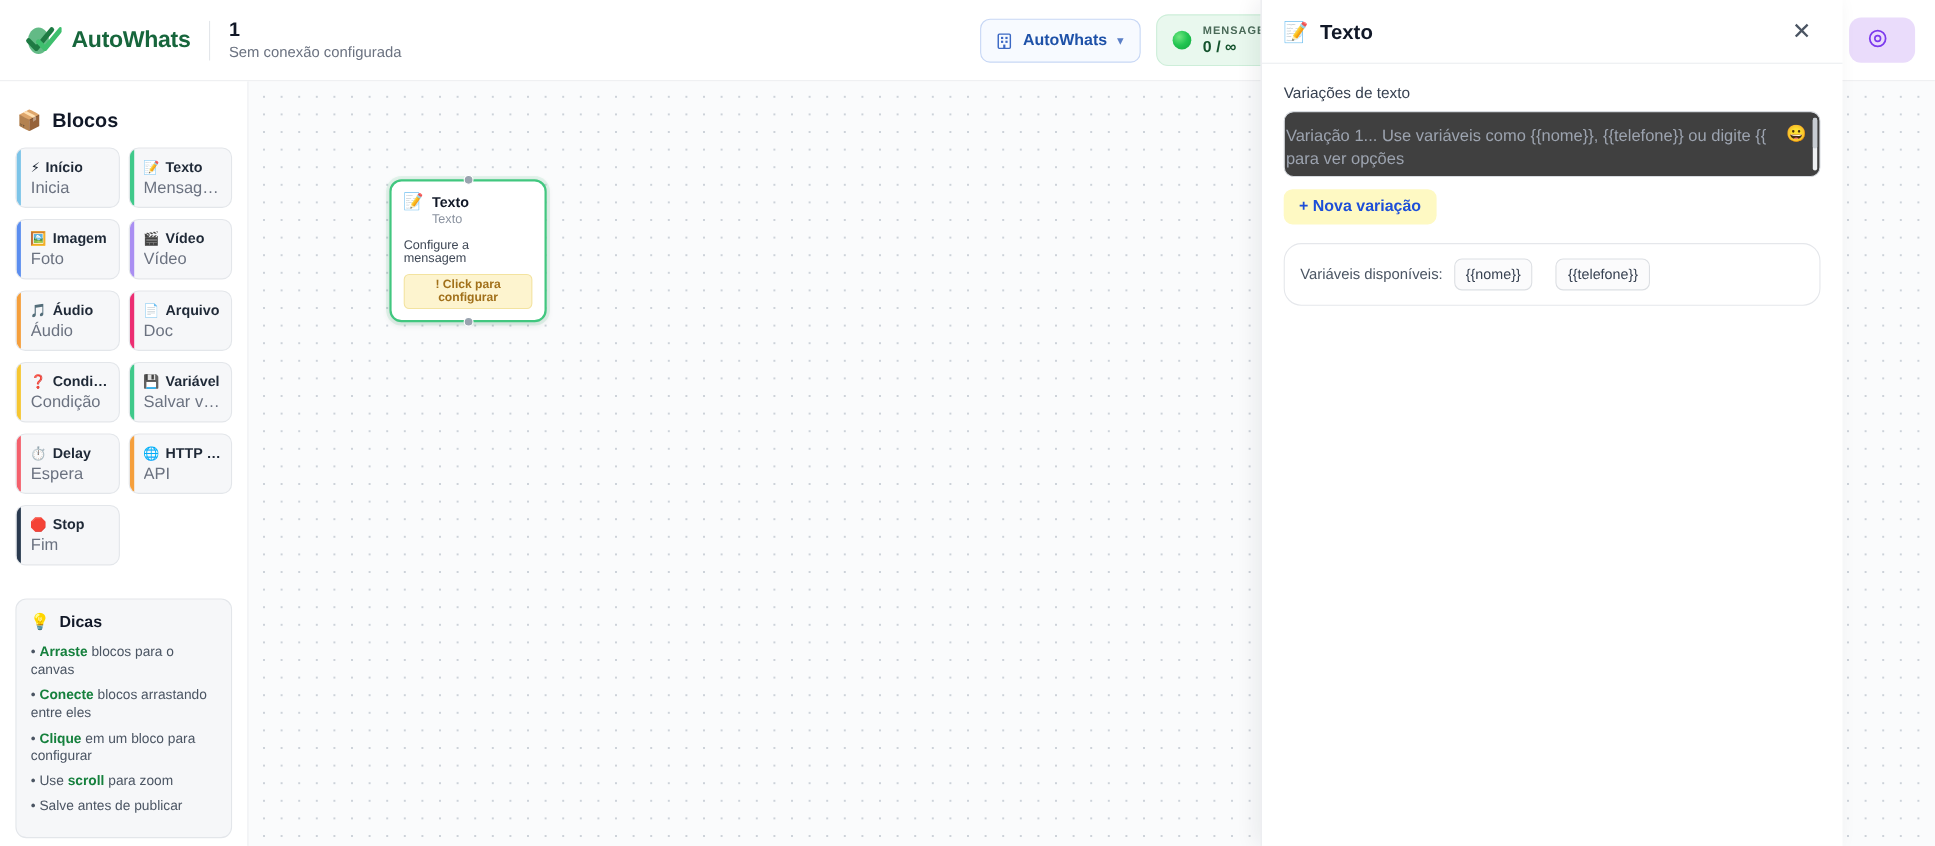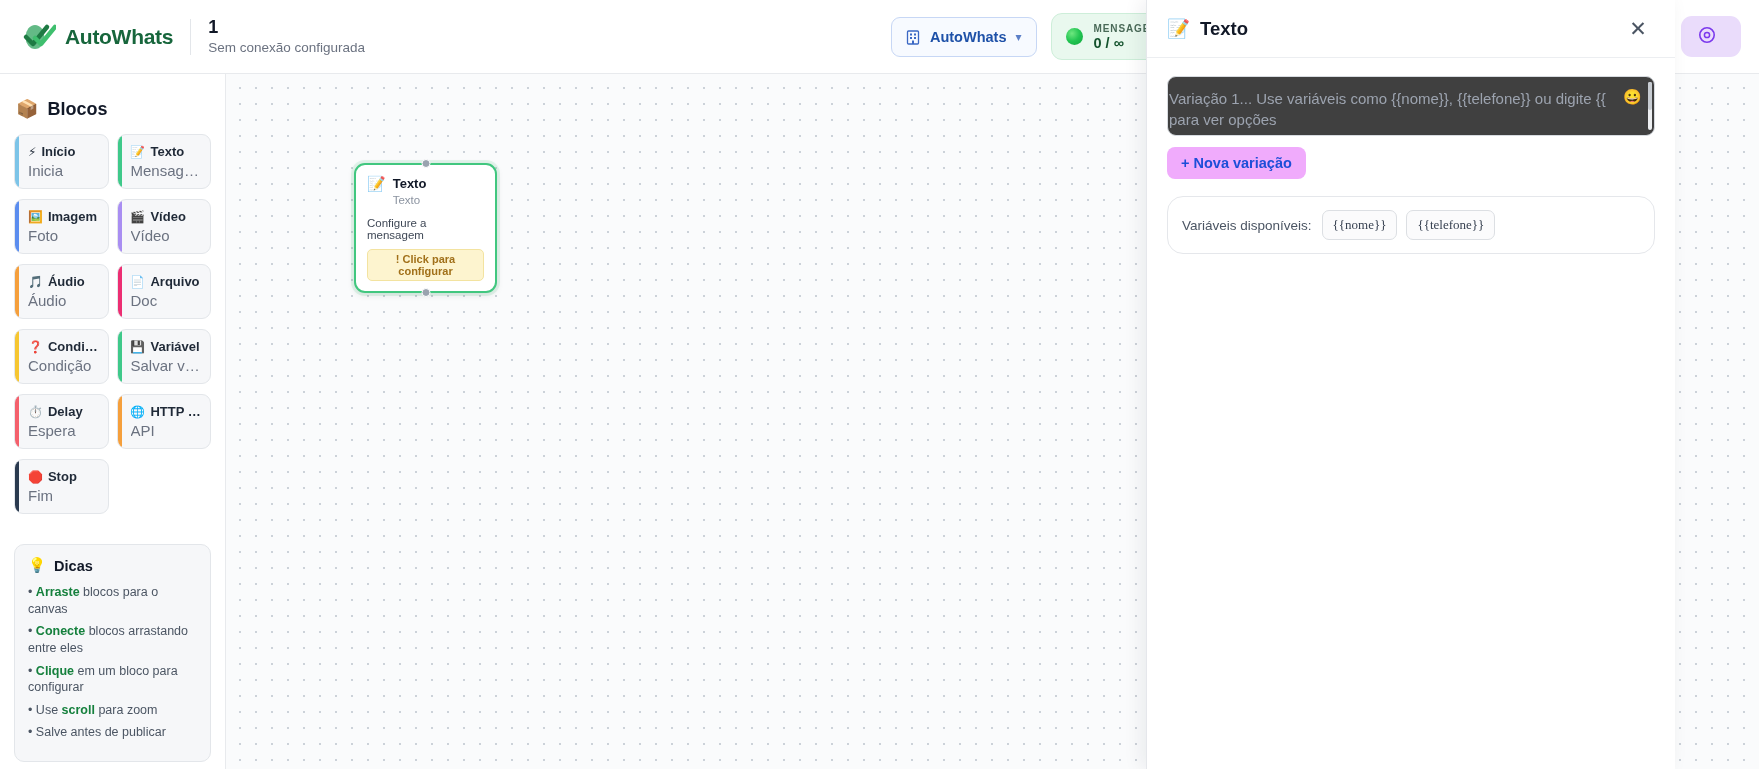--- a/index.html
+++ b/index.html
@@ -266,21 +266,21 @@
     background: #eef0f2; border-radius: 3px;
   }
   .scroll-thumb {
     position: absolute; right: 3px; top: 6px; width: 4px; height: 28px;
     background: #c7ccd2; border-radius: 3px;
   }
 
   .new-var-btn {
     margin-top: 11px;
     display: inline-block;
-    background: #f0abfc; border: none; border-radius: 8px;
+    background: #fef9c3; border: none; border-radius: 8px;
     color: #1d4ed8; font-size: 14.5px; font-weight: bold;
     padding: 8px 14px; cursor: pointer;
   }
 
   .vars-card {
     margin-top: 17px;
     border: 1px solid #e5e7eb; border-radius: 16px;
     padding: 13px 14px;
     display: flex; align-items: center; gap: 10px;
   }
@@ -502,33 +502,34 @@
     <div class="panel-head">
       <div class="panel-title">
         <span>📝</span>
         <span>Texto</span>
       </div>
       <button class="panel-close">✕</button>
     </div>
 
     <div class="panel-body">
 
+      <div class="field-label">Variações de texto</div>
 
       <div class="textarea-wrap">
         <div class="textarea-box">Variação 1... Use variáveis como {{nome}}, {{telefone}} ou digite {{ para ver opções</div>
         <button class="emoji-btn">😀</button>
         <div class="scroll-track"></div>
         <div class="scroll-thumb"></div>
       </div>
 
       <button class="new-var-btn">+ Nova variação</button>
 
       <div class="vars-card">
         <span class="vars-label">Variáveis disponíveis:</span>
-        <span id="var-chips" style="display:flex;gap:9px;font-family:Liberation Serif, serif;">
+        <span id="var-chips" style="display:flex;gap:21px;">
             <span class="var-chip">{{nome}}</span>
             <span class="var-chip">{{telefone}}</span>
           </span>
       </div>
     </div>
   </div>
 
 </div>
 
 </body></html>

